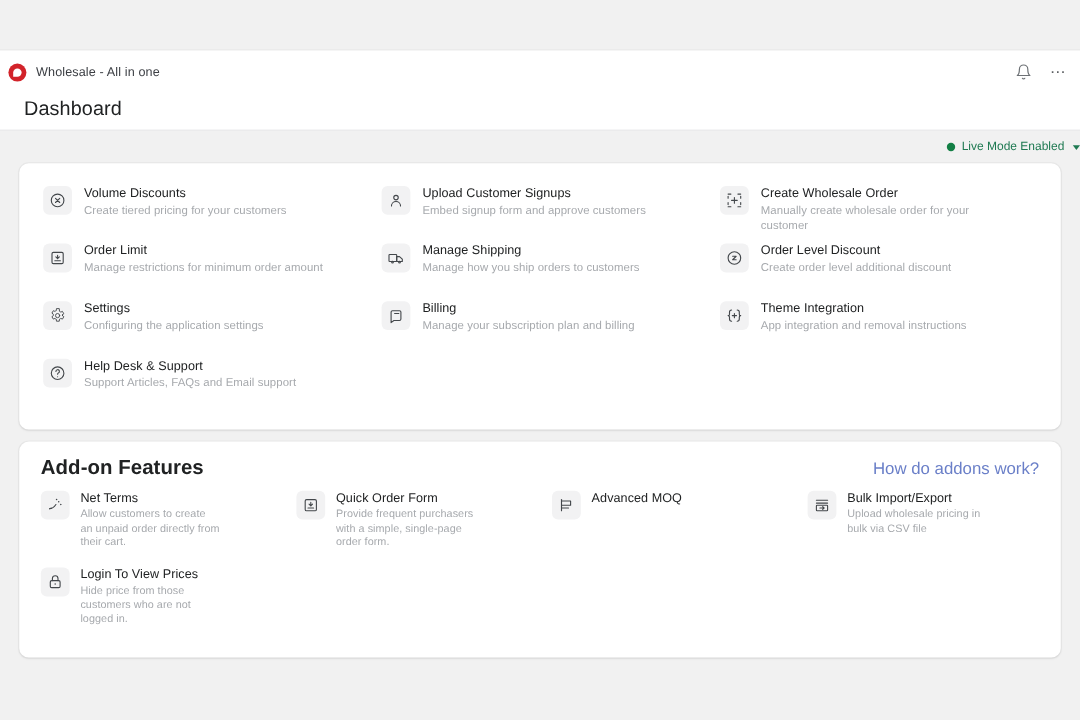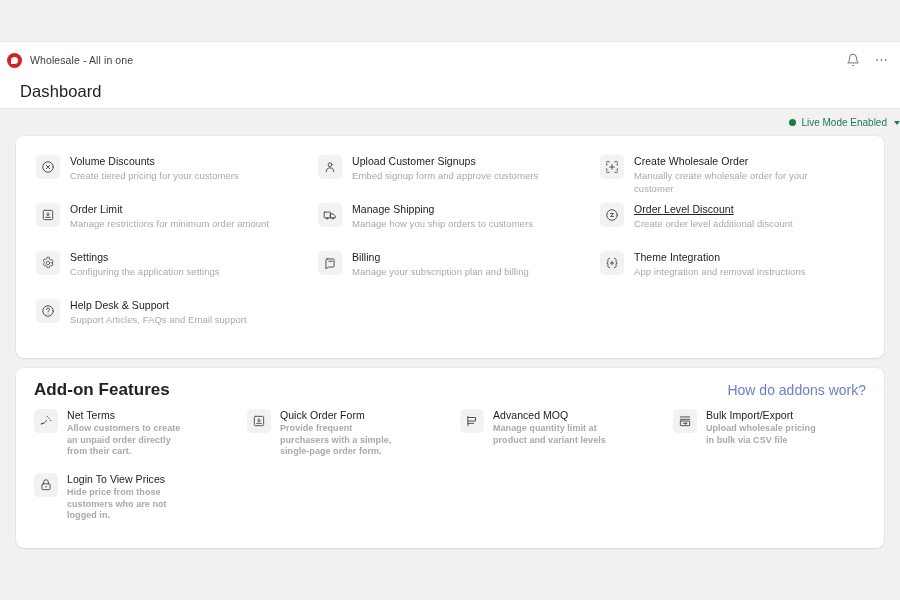--- a/index.html
+++ b/index.html
@@ -141,21 +141,21 @@
     padding: 0 18px;
     display: grid;
     grid-template-columns: 213px 213px 213px 193px;
     grid-auto-rows: 64px;
   }
   .addon {
     display: flex; align-items: flex-start; gap: 9px;
     cursor: pointer;
   }
   .addon .feat-title { font-size: 10.5px; }
-  .addon .feat-sub { font-size: 9px; line-height: 11.5px; color: #a6a9ad; font-weight: bold; }
+  .addon .feat-sub { font-size: 9px; line-height: 11.5px; color: #a6a9ad; }
   .addon-sub-wrap { max-width: 116px; }
 </style>
 </head>
 <body>
 
 <div class="frame">
 
   <div class="appbar">
     <div class="appbar-row">
       <span class="app-logo">
@@ -248,21 +248,21 @@
           </span>
         </div>
         <div class="feat">
           <span class="tile">
             <svg width="14" height="14" viewBox="0 0 24 24" fill="none" stroke="currentColor" stroke-width="1.6" stroke-linecap="round" stroke-linejoin="round">
               <circle cx="12" cy="12" r="9"></circle>
               <path d="M9.5 9.5h5l-5 5h5"></path>
             </svg>
           </span>
           <span class="feat-text">
-            <span class="feat-title" style="display: block; text-decoration: underline;">Order Level Discount</span>
+            <span class="feat-title" style="display: block;">Order Level Discount</span>
             <span class="feat-sub" style="display: block;">Create order level additional discount</span>
           </span>
         </div>
         <div class="feat">
           <span class="tile">
             <svg width="14" height="14" viewBox="0 0 24 24" fill="none" stroke="currentColor" stroke-width="1.3" stroke-linecap="round" stroke-linejoin="round">
               <circle cx="12" cy="12" r="3"></circle>
               <path d="M19 12a7 7 0 0 0-.1-1.1l2-1.5-2-3.4-2.3 1a7 7 0 0 0-1.9-1.1L14.4 2h-4l-.3 2.9a7 7 0 0 0-1.9 1.1l-2.3-1-2 3.4 2 1.5a7 7 0 0 0 0 2.2l-2 1.5 2 3.4 2.3-1a7 7 0 0 0 1.9 1.1l.3 2.9h4l.3-2.9a7 7 0 0 0 1.9-1.1l2.3 1 2-3.4-2-1.5c.07-.36.1-.73.1-1.1z"></path>
             </svg>
           </span>
@@ -349,21 +349,20 @@
         <div class="addon">
           <span class="tile">
             <svg width="14" height="14" viewBox="0 0 24 24" fill="none" stroke="currentColor" stroke-width="1.6" stroke-linecap="round" stroke-linejoin="round">
               <path d="M5 4v16"></path>
               <path d="M5 6h13v6H5"></path>
               <path d="M5 16h10"></path>
             </svg>
           </span>
           <span class="feat-text addon-sub-wrap">
             <span class="feat-title" style="display:block">Advanced MOQ</span>
-            <span class="feat-sub" style="display:block">Manage quantity limit at product and variant levels</span>
           </span>
         </div>
         <div class="addon">
           <span class="tile">
             <svg width="14" height="14" viewBox="0 0 24 24" fill="none" stroke="currentColor" stroke-width="1.6" stroke-linecap="round" stroke-linejoin="round">
               <path d="M4 5h16M4 9h16"></path>
               <rect x="4" y="12" width="16" height="8" rx="1"></rect>
               <path d="M9 16h6M13 14l2 2-2 2"></path>
             </svg>
           </span>

